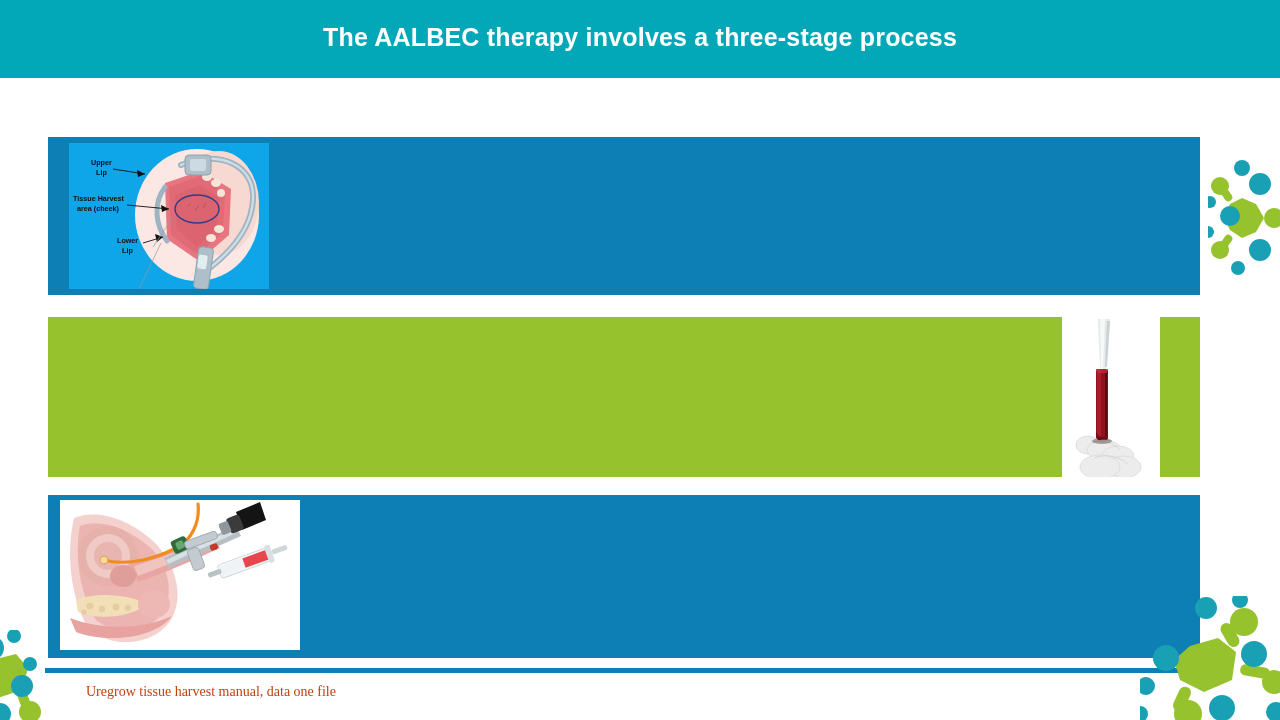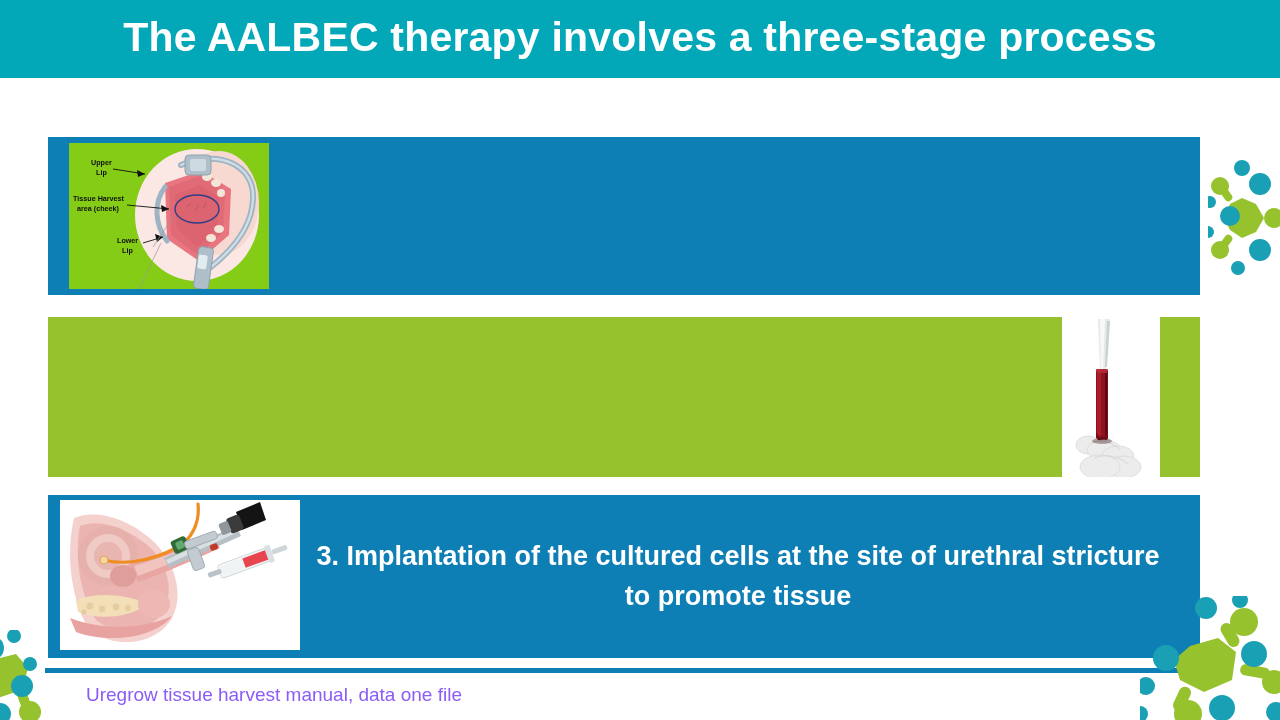--- a/index.html
+++ b/index.html
@@ -27,21 +27,21 @@
   .header-title {
     position: absolute;
     left: 0;
     top: 0;
     width: 1280px;
     height: 78px;
     display: flex;
     align-items: center;
     justify-content: center;
     color: #ffffff;
-    font-size: 41px;
+    font-size: 25px;
     font-weight: bold;
     letter-spacing: 0.2px;
     padding-bottom: 4px;
     box-sizing: border-box;
   }
 
   
   .step-row {
     position: absolute;
   }
@@ -65,43 +65,43 @@
     text-align: center;
     font-weight: bold;
     line-height: 1.45;
   }
   .text-light { color: #ffffff; }
   .text-dark { color: #0d0d0d; }
 
   
   .img-panel {
     position: absolute;
-    background: #84cc16;
+    background: #0ea5e9;
     overflow: hidden;
   }
 
   
   .illus { position: absolute; left: 0; top: 0; width: 100%; height: 100%; }
 
   
   .footer-rule {
     position: absolute;
     left: 45px;
     top: 668px;
     width: 1155px;
     height: 5px;
     background: #0E7FB4;
   }
   .footer-note {
     position: absolute;
     left: 86px;
     top: 684px;
-    font-size: 19px;
-    color: #8b5cf6;
-    font-family: Liberation Sans, sans-serif;
+    font-size: 14px;
+    color: #c2410c;
+    font-family: Liberation Serif, serif;
   }
 
   
   .molecule { position: absolute; }
 </style>
 </head>
 <body>
 
 <div class="header-bar"></div>
 <div class="header-title">The AALBEC therapy involves a three-stage process</div>
@@ -287,21 +287,20 @@
         <rect x="184" y="56" width="26" height="10" fill="#e8464f"></rect>
         <rect x="208" y="52" width="6" height="18" rx="2" fill="#d9dfe2"></rect>
         <rect x="214" y="58" width="16" height="5" rx="2" fill="#cfd6da"></rect>
         <rect x="146" y="58" width="14" height="5" rx="2" fill="#b9c2c7"></rect>
       </g>
 
       <rect x="150" y="44" width="8" height="6" rx="2" fill="#c0392b" transform="rotate(-20 154 47)"></rect>
     </svg>
   </div>
 
-  <div class="step-text text-light" style="left:256px; top:10px; width:868px; height:143px; font-size:27px;">3. Implantation of the cultured cells at the site of urethral stricture to promote tissue</div>
 </div>
 
 <div class="footer-rule"></div>
 <div class="footer-note">Uregrow tissue harvest manual, data one file</div>
 
 <div class="molecule" style="left:1208px; top:158px; width:72px; height:120px;">
   <svg width="72" height="120" viewBox="0 0 72 120">
     <g fill="#96C22E">
       <path d="M34 40 L48 46 L56 60 L48 74 L34 80 L22 72 L16 60 L22 46 Z"></path>
       <rect x="14" y="28" width="8" height="16" rx="4" transform="rotate(-35 18 36)"></rect>

